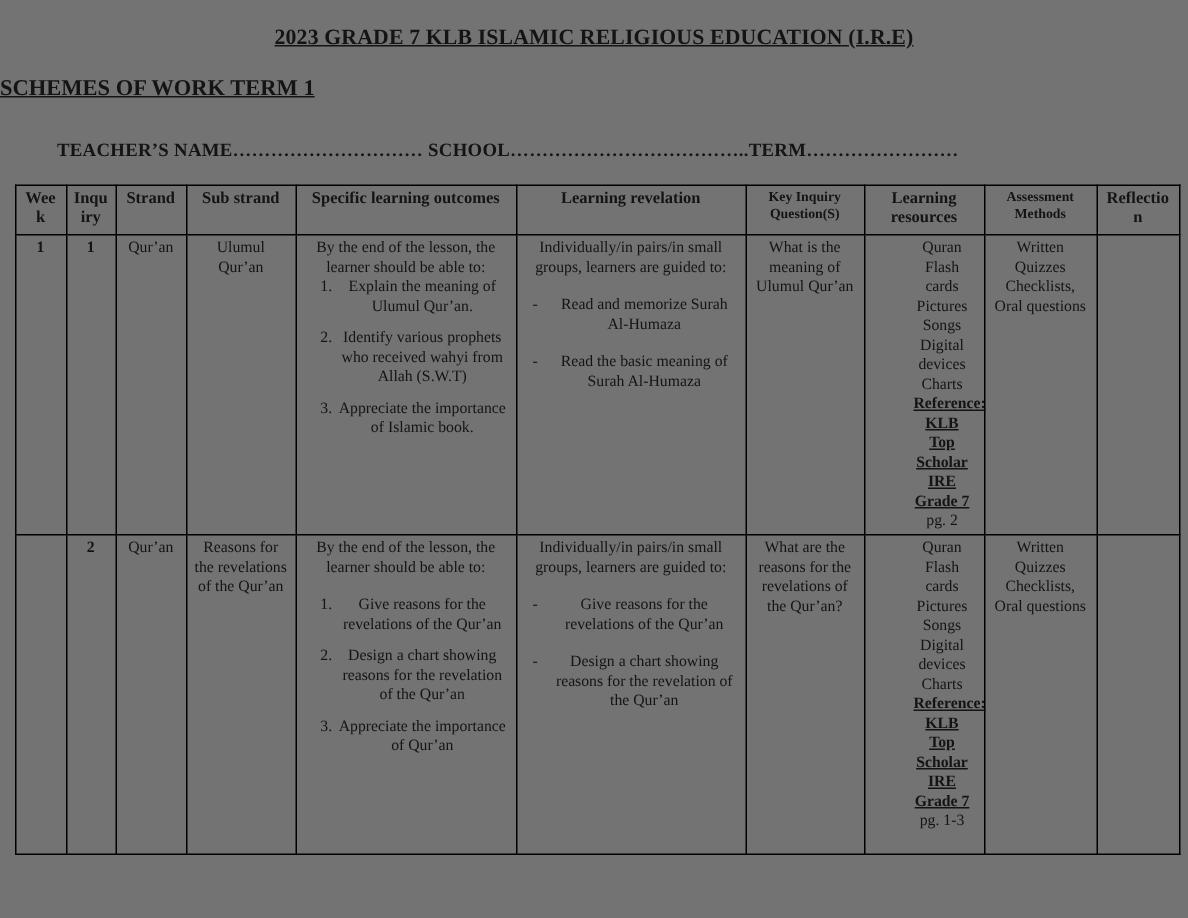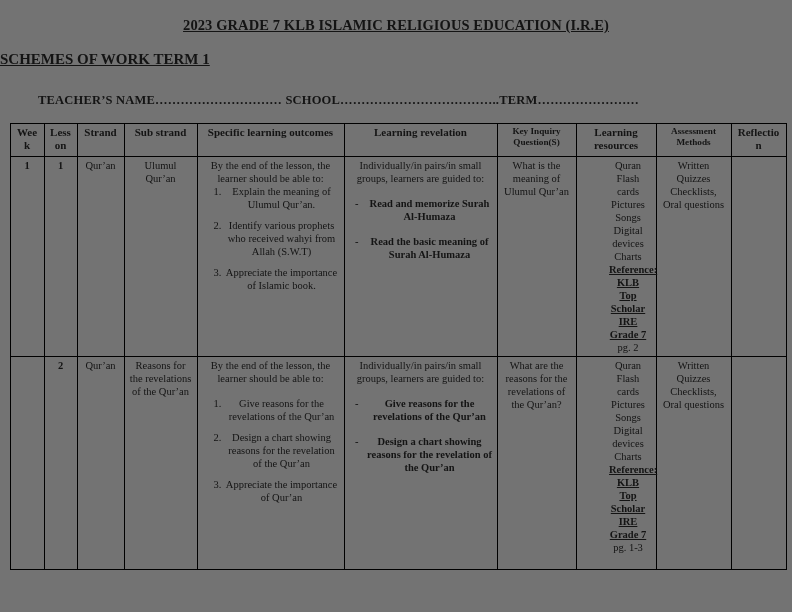--- a/index.html
+++ b/index.html
@@ -75,21 +75,20 @@
   ol.num {
     list-style: decimal outside;
     margin: 0;
     padding-left: 22px;
   }
   ol.num li { margin-bottom: 8px; }
   ul.dash {
     list-style: none;
     margin: 0;
     padding-left: 18px;
-    font-weight: bold;
   }
   ul.dash li { position: relative; margin-top: 12px; }
   ul.dash li::before { content: "-"; position: absolute; left: -12px; }
   .gap-after { margin-bottom: 12px; }
   .reference { margin-top: 0; }
   .ref-bold { font-weight: bold; text-decoration: underline; }
   .cell-resources { padding-right: 9px; padding-left: 32px; }
 </style>
 </head>
 <body>
@@ -110,21 +109,21 @@
       <col class="w-outcomes">
         <col class="w-exp">
         <col class="w-kiq">
         <col class="w-res">
       <col class="w-assess">
         <col class="w-refl">
     </colgroup>
     <thead>
       <tr>
         <th class="brk">Week</th>
-        <th class="brk">Lesson</th>
+        <th class="brk">Inquiry</th>
         <th>Strand</th>
         <th>Sub strand</th>
         <th>Specific learning outcomes</th>
         <th>Learning revelation</th>
         <th class="small">Key Inquiry Question(S)</th>
         <th>Learning resources</th>
         <th class="small">Assessment Methods</th>
         <th class="brk">Reflection</th>
       </tr>
     </thead>

